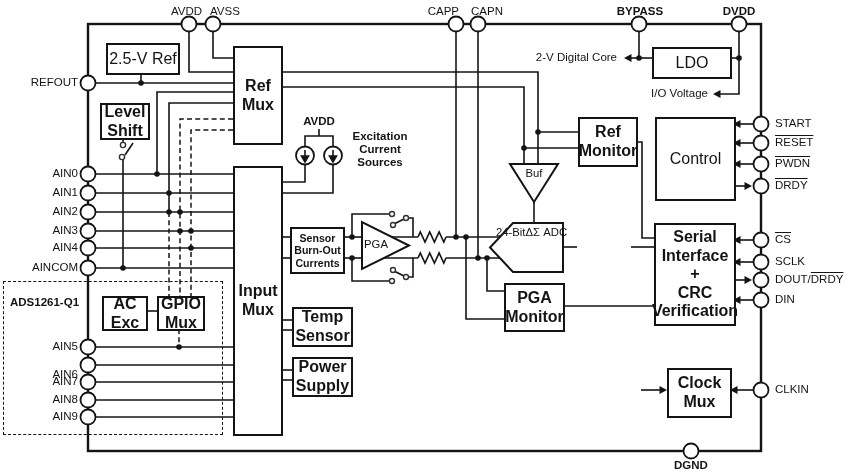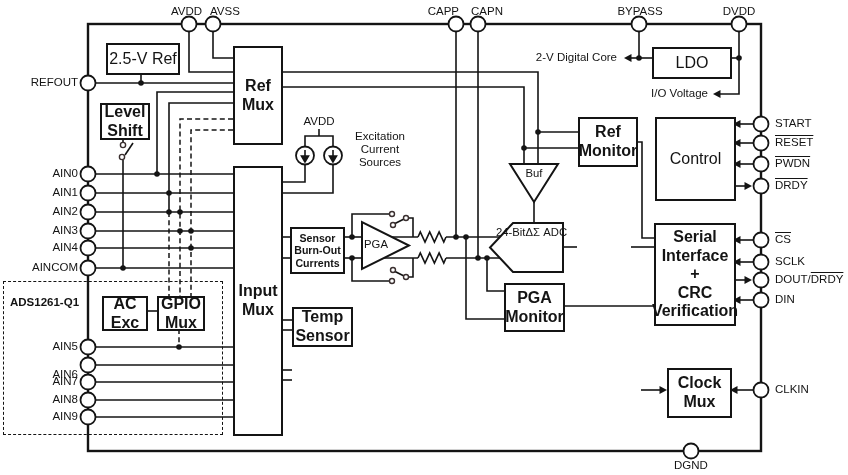--- a/index.html
+++ b/index.html
@@ -4,21 +4,21 @@
 <style>
   html,body { margin:0; padding:0; background:#ffffff; }
   #stage {
     position:relative; width:848px; height:475px; background:#ffffff;
     font-family:"Liberation Sans","DejaVu Sans",sans-serif; color:#141414;
     overflow:hidden;
   }
   #wires { position:absolute; left:0; top:0; z-index:1; }
   .lbl { position:absolute; font-size:11.5px; line-height:1.15; white-space:nowrap; z-index:5; color:#141414; }
   .r { text-align:right; }
-  .c { text-align:center; }
+  .c { text-align:center;font-weight:bold; }
   .bold { font-weight:bold; }
   .ovl { text-decoration:overline; }
   .box {
     position:absolute; background:#ffffff; border:2px solid #141414;
     display:flex; flex-direction:column; align-items:center; justify-content:center;
     text-align:center; font-size:16px; line-height:1.16; z-index:3; color:#141414;
   }
   .box .bl { display:block;font-weight:bold; }
   .small { font-size:10.6px; }
   .shape-lbl { position:absolute; z-index:4; font-size:11.3px; text-align:center; white-space:nowrap; }
@@ -240,20 +240,24 @@
     </div>
   <div class="box small" style="left:290px;top:227px;width:51px;height:43px">
       <span class="bl">Sensor</span>
       <span class="bl">Burn-Out</span>
       <span class="bl">Currents</span>
     </div>
   <div class="box" style="left:292px;top:307px;width:57px;height:36px">
       <span class="bl">Temp</span>
       <span class="bl">Sensor</span>
     </div>
+  <div class="box" style="left:292px;top:357px;width:57px;height:36px">
+      <span class="bl">Power</span>
+      <span class="bl">Supply</span>
+    </div>
   <div class="box" style="left:578px;top:117px;width:56px;height:46px">
       <span class="bl">Ref</span>
       <span class="bl">Monitor</span>
     </div>
   <div class="box" style="left:504px;top:283px;width:57px;height:45px">
       <span class="bl">PGA</span>
       <span class="bl">Monitor</span>
     </div>
   <div class="box" style="left:654px;top:223px;width:78px;height:99px">
       <span class="bl">Serial</span>

